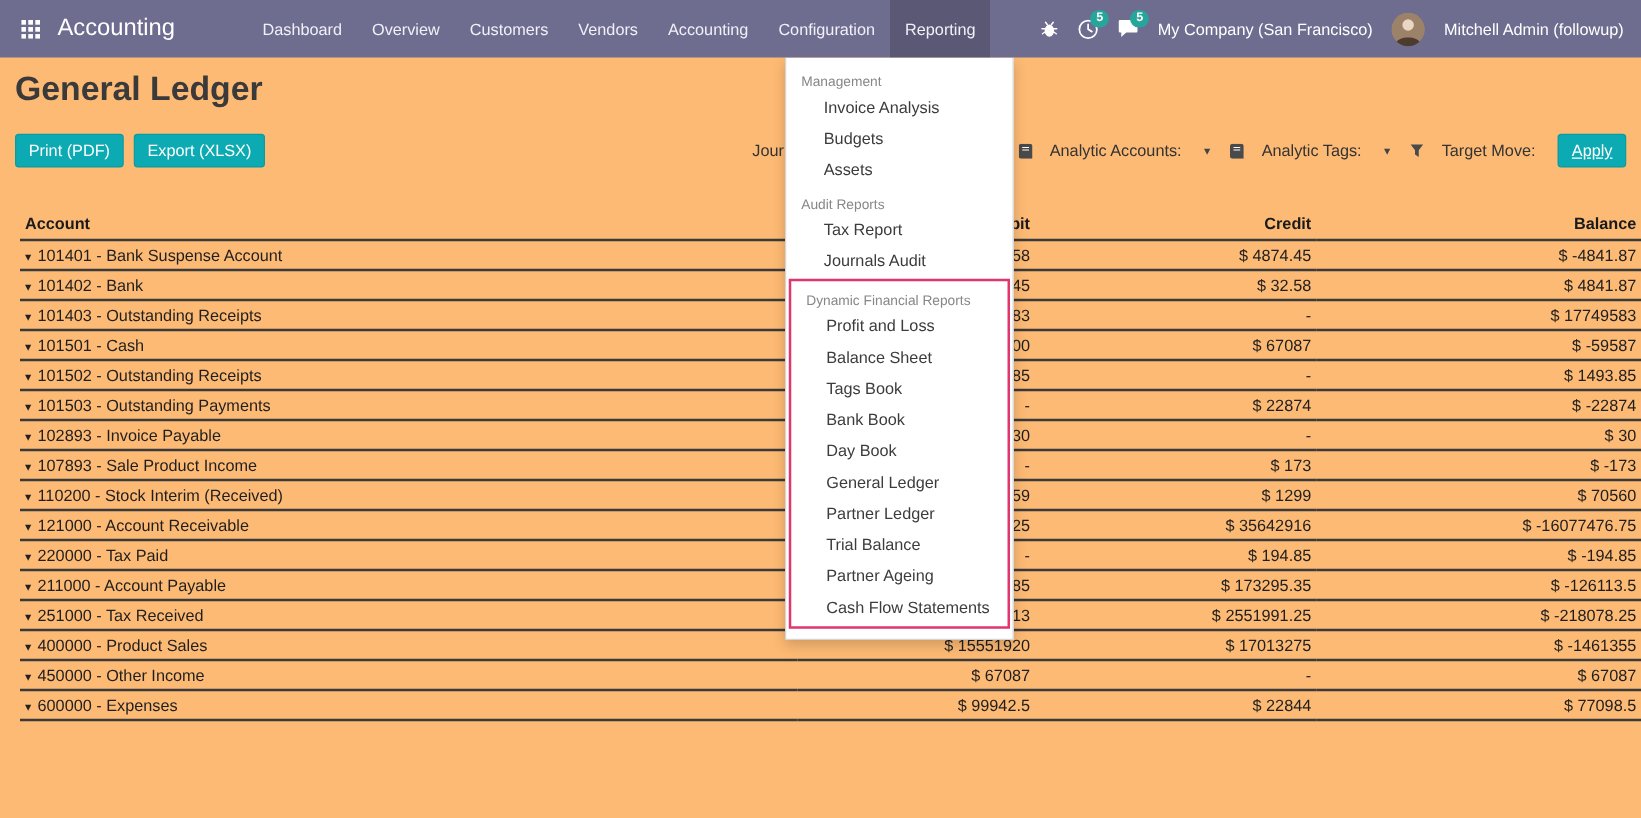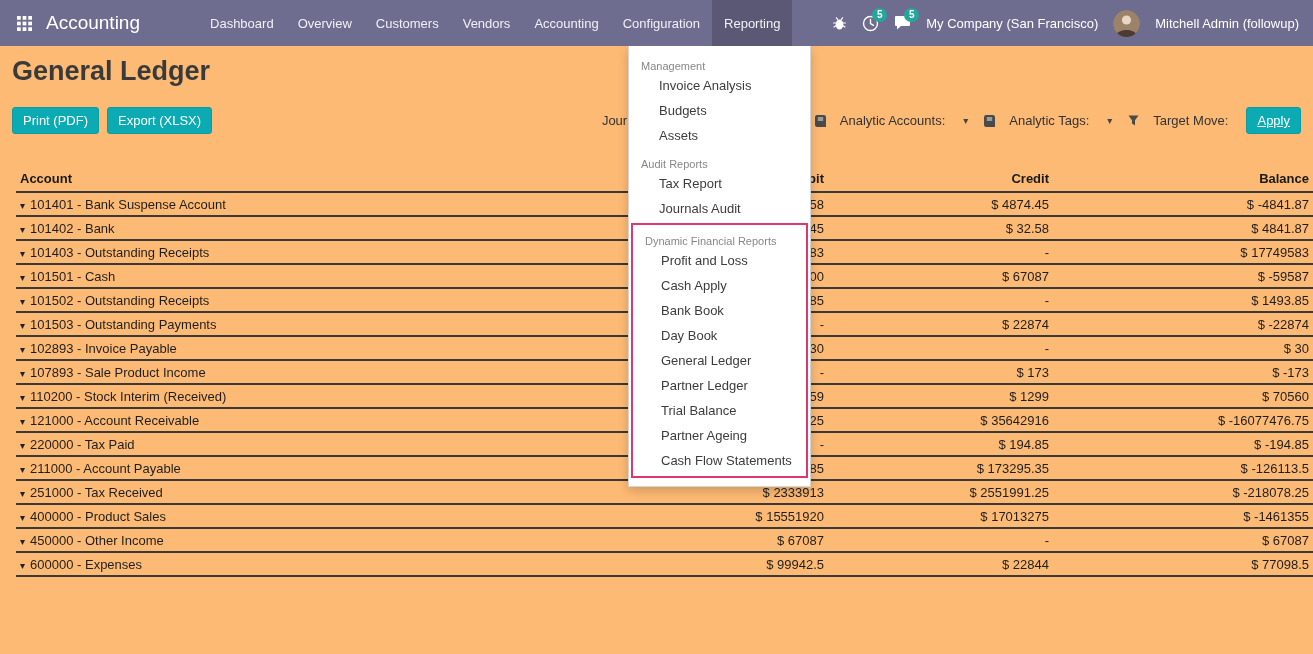--- a/index.html
+++ b/index.html
@@ -305,21 +305,22 @@
 
       <div class="dd-item">Tax Report</div>
           <div class="dd-item">Journals Audit</div>
         </div>
     </div>
     <div class="dd-section highlighted">
       <div class="dd-header">Dynamic Financial Reports</div>
       <div>
 
       <div class="dd-item">Profit and Loss</div>
-          <div class="dd-item">Cash Apply</div>
+          <div class="dd-item">Balance Sheet</div>
+          <div class="dd-item">Tags Book</div>
           <div class="dd-item">Bank Book</div>
           <div class="dd-item">Day Book</div>
           <div class="dd-item">General Ledger</div>
           <div class="dd-item">Partner Ledger</div>
           <div class="dd-item">Trial Balance</div>
           <div class="dd-item">Partner Ageing</div>
           <div class="dd-item">Cash Flow Statements</div>
         </div>
     </div>
   </div>

